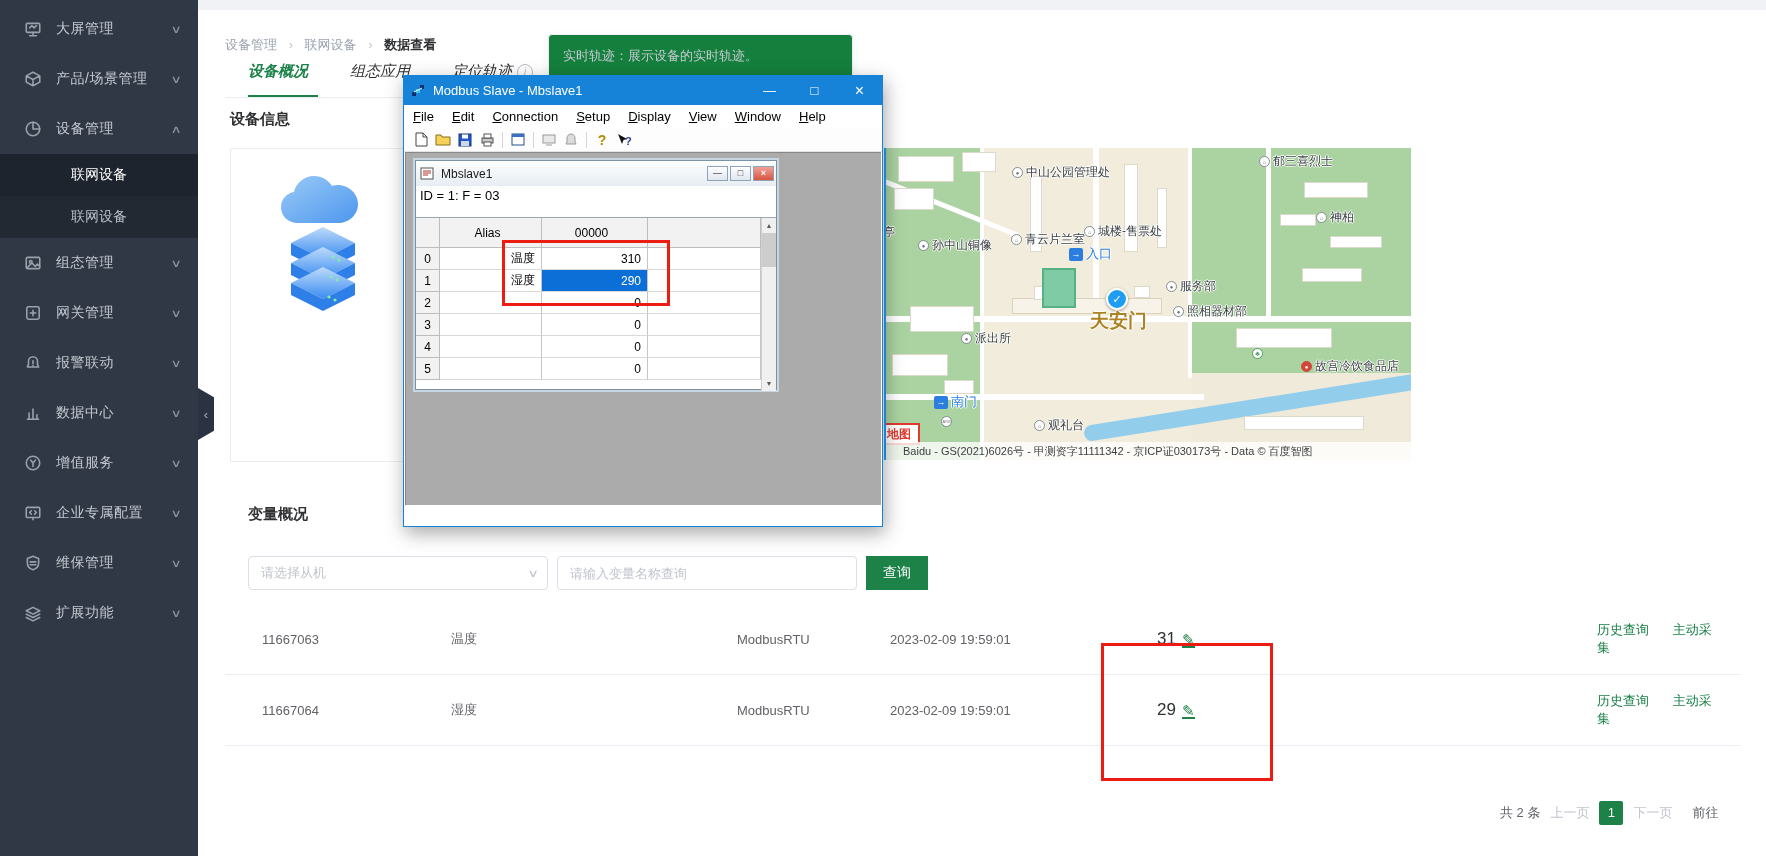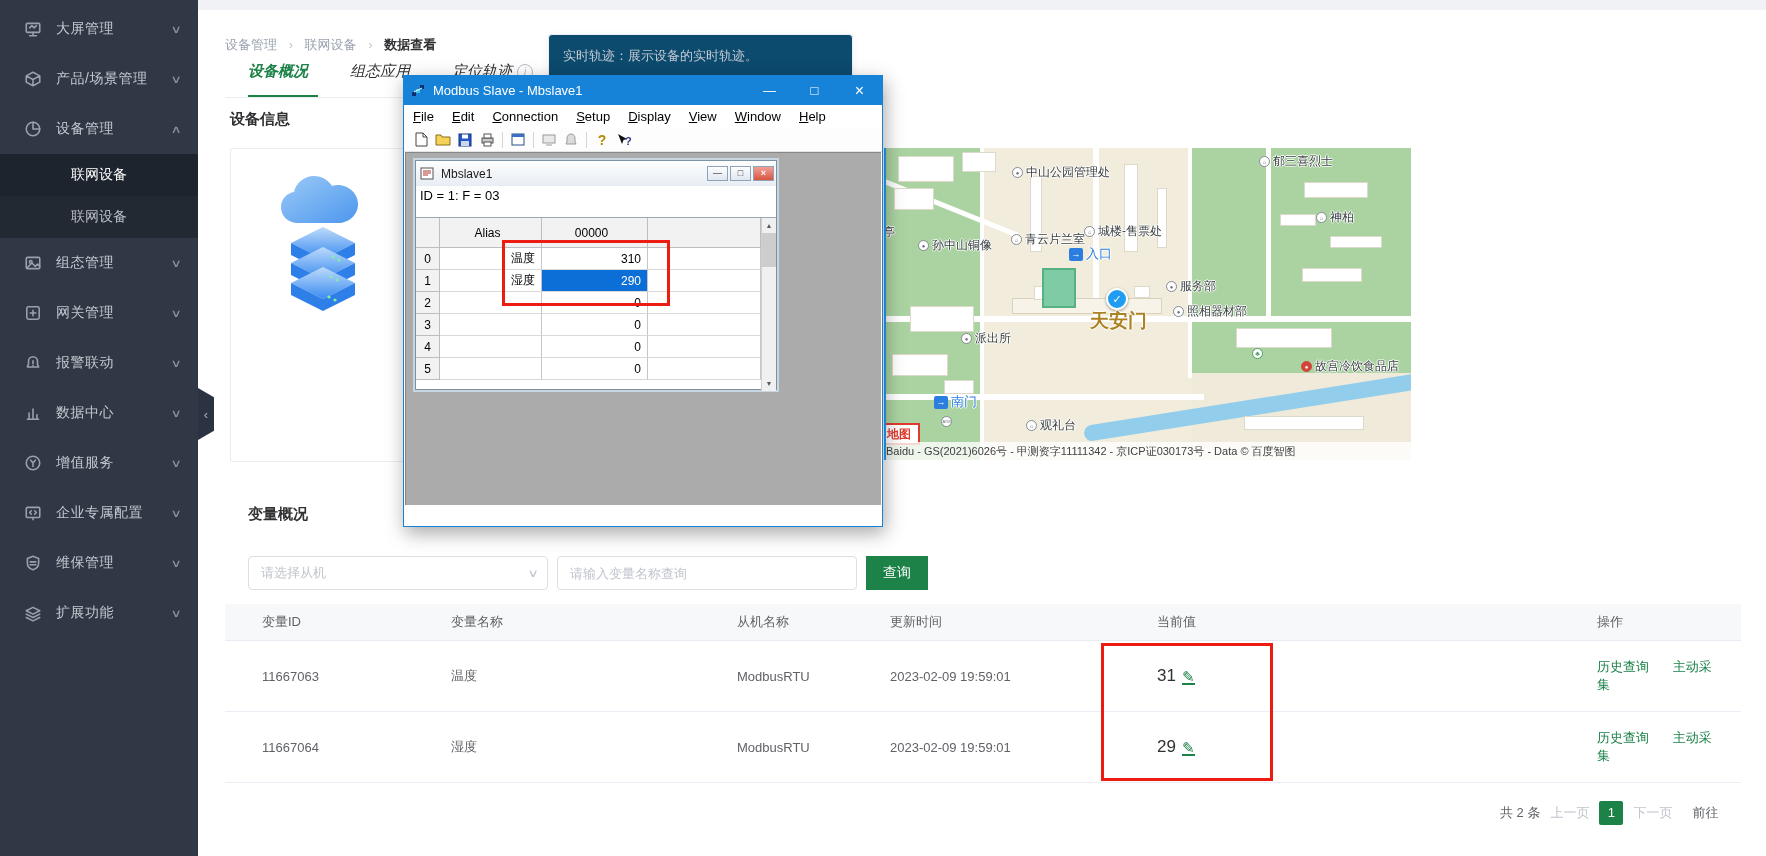--- a/index.html
+++ b/index.html
@@ -26,21 +26,21 @@
   #topstrip{left:198px;top:0;width:1568px;height:10px;background:#f0f2f5;}
   #breadcrumb{left:225px;top:36px;font-size:13px;color:#9aa3af;}
   #breadcrumb .sep{margin:0 8px;color:#c0c4cc;}
   #breadcrumb .last{color:#303133;font-weight:bold;}
   .tab{position:absolute;top:62px;font-size:15px;color:#303133;cursor:pointer;white-space:nowrap;font-style:italic;}
   .tab.active{color:#1c8248;font-weight:bold;}
   #tab-underline{left:248px;top:95px;width:70px;height:3px;background:#1c8248;}
   #tabs-divider{left:225px;top:97px;width:660px;height:1px;background:#e9edf2;}
   .info-i{display:inline-block;width:14px;height:14px;border:1px solid #b6bcc6;border-radius:50%;
     font-size:10px;line-height:14px;text-align:center;color:#b6bcc6;margin-left:5px;vertical-align:1px;}
-  #tooltip{left:548px;top:34px;width:305px;height:56px;background:#0c4a6e;border:1px solid #ebeef3;border-radius:4px;
+  #tooltip{left:548px;top:34px;width:305px;height:56px;background:#15803d;border:1px solid #ebeef3;border-radius:4px;
     box-shadow:0 2px 10px rgba(0,0,0,.06);padding:12px 14px;font-size:13px;color:#c4c9d1;z-index:5;box-sizing:border-box;}
   #devinfo-title{left:230px;top:110px;font-size:15px;font-weight:bold;color:#303133;}
   #dev-card{left:230px;top:148px;width:630px;height:312px;border:1px solid #e9ecf1;background:#fff;border-radius:2px;}
 
   
   #vars-title{left:248px;top:505px;font-size:15px;font-weight:bold;color:#303133;}
   #slave-select{left:248px;top:556px;width:300px;height:34px;border:1px solid #dcdfe6;border-radius:4px;
     box-sizing:border-box;display:flex;align-items:center;background:#fff;cursor:pointer;}
   #slave-select .ph{margin-left:12px;font-size:13px;color:#c0c4cc;flex:1;}
   #slave-select .chev{margin-right:10px;color:#c0c4cc;font-size:11px;transform:scaleX(1.4);}
@@ -80,21 +80,21 @@
   .pico.tree{border-color:#4f9e63;color:#4f9e63;font-size:7px;}
   .gate{width:14px;height:13px;background:#2b7de0;border-radius:2px;color:#fff;font-size:9px;line-height:13px;
     text-align:center;font-weight:bold;flex:0 0 14px;}
   #tiananmen-label{position:absolute;left:206px;top:160px;font-size:19px;font-weight:bold;color:#ad8224;
     text-shadow:1px 0 #fff,-1px 0 #fff,0 1px #fff,0 -1px #fff;}
   #map-pin{position:absolute;left:222px;top:140px;width:18px;height:18px;background:#1e9df2;border:2px solid #fff;
     border-radius:50%;color:#fff;font-size:11px;line-height:18px;text-align:center;box-shadow:0 1px 3px rgba(0,0,0,.4);}
   #maptype{position:absolute;left:-6px;top:275px;width:38px;height:18px;background:#fff;border:2px solid #e03a2f;
     color:#e03a2f;font-size:12px;font-weight:bold;line-height:18px;text-align:center;}
   #attrib{position:absolute;left:0;top:294px;width:527px;height:18px;background:rgba(255,255,255,.8);
-    font-size:11px;color:#3f4043;line-height:18px;padding-left:2px;box-sizing:border-box;white-space:nowrap;}
+    font-size:11px;color:#3f4043;line-height:18px;padding-left:19px;box-sizing:border-box;white-space:nowrap;}
   #river{position:absolute;left:198px;top:250px;width:360px;height:16px;background:#93cdec;border-radius:8px;
     transform:rotate(-9deg);}
   #court{position:absolute;left:158px;top:120px;width:34px;height:40px;background:#7ecba5;border:2px solid #56b284;
     box-sizing:border-box;}
   #map-edge{position:absolute;left:0;top:0;width:2px;height:312px;background:#2a9df4;}
 
   
   #mbwin{left:403px;top:75px;width:480px;height:452px;background:#fff;border:1px solid #1683d9;
     box-shadow:2px 6px 18px rgba(0,0,0,.35);z-index:10;box-sizing:border-box;}
   #mb-titlebar{position:absolute;left:0;top:0;width:100%;height:29px;background:#1683d9;display:flex;align-items:center;}
@@ -380,21 +380,21 @@
         <span class="pico food">●</span>
         <span class="plabel">故宫冷饮食品店</span>
       </div>
     <div class="poi" style="left:50px;top:245px">
         <span class="gate">→</span>
         <span class="plabel" style="color:#2b7de0;font-size:13px">南门</span>
       </div>
     <div class="poi" style="left:57px;top:268px">
         <span class="pico" style="font-size:4px">ATM</span>
       </div>
-    <div class="poi" style="left:142px;top:269px">
+    <div class="poi" style="left:150px;top:269px">
         <span class="pico">⌂</span>
         <span class="plabel">观礼台</span>
       </div>
     <div class="poi" style="left:-4px;top:76px">
         <span class="plabel">亭</span>
       </div>
 
     <div id="map-pin"><span>✓</span></div>
     <div id="tiananmen-label">天安门</div>
     <div id="maptype">地图</div>
@@ -405,28 +405,20 @@
   <div id="vars-title" class="abs">变量概况</div>
 
   <div id="slave-select" class="abs">
     <span class="ph">请选择从机</span>
     <span class="chev">∨</span>
   </div>
   <input id="var-search" class="abs" placeholder="请输入变量名称查询" style="">
   <button id="query-btn" class="abs">查询</button>
 
   <div id="var-table" class="abs">
-    <div id="vt-head" class="vt-row">
-      <div>变量ID</div>
-      <div>变量名称</div>
-      <div>从机名称</div>
-      <div>更新时间</div>
-      <div>当前值</div>
-      <div>操作</div>
-    </div>
     <div class="vt-row vt-data">
       <div>11667063</div>
       <div>温度</div>
       <div>ModbusRTU</div>
       <div>2023-02-09 19:59:01</div>
       <div class="vt-val">
         <span>31</span><span class="pencil">✎</span>
       </div>
       <div>
         <a class="act-link">历史查询</a>

